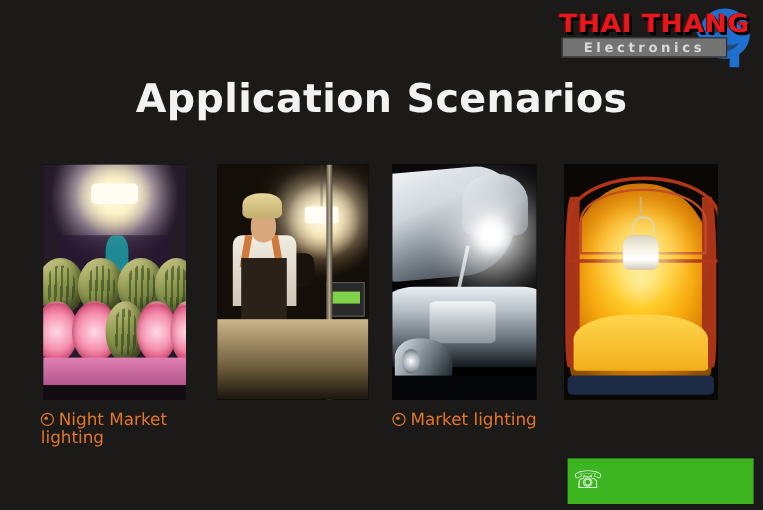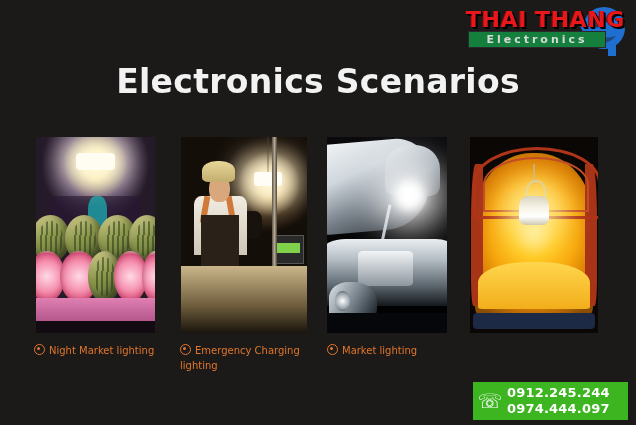--- a/index.html
+++ b/index.html
@@ -18,21 +18,21 @@
     position:absolute;left:6px;top:6px;width:140px;
     font-size:21px;font-weight:bold;letter-spacing:.5px;
     color:#e8171b;
     text-shadow:1px 1px 0 #000,2px 2px 0 #000,-1px 0 0 #7d0b0d;
     font-family:"DejaVu Sans", sans-serif;
     transform:scaleX(1.05);transform-origin:left center;
     white-space:nowrap;
   }
   .logo-sub{
     position:absolute;left:8px;top:29px;width:136px;height:15px;
-    background:#15803d;border:1px solid #2a2a2a;
+    background:#737373;border:1px solid #2a2a2a;
     color:#d9d9d9;font-size:11px;font-weight:bold;letter-spacing:3px;
     line-height:15px;text-align:center;
     font-family:"DejaVu Sans", sans-serif;
   }
   .logo-tag{
     position:absolute;left:26px;top:46px;
     color:#cfd3e0;font-size:7px;font-weight:bold;letter-spacing:1.1px;
     white-space:nowrap;font-family:"DejaVu Sans", sans-serif;
   }
   .logo-tag .chev{color:#e8171b;font-size:8px;letter-spacing:-1px;}
@@ -140,21 +140,21 @@
      box-shadow:0 0 26px 14px rgba(255,236,150,.85);}
   .tent-hook{position:absolute;left:44%;top:22%;width:12%;height:10%;
      border:2px solid #cdbf9a;border-bottom:none;border-radius:50% 50% 0 0;}
   .tent-strap{position:absolute;left:49%;top:14%;width:2px;height:10%;background:#caa96a;}
   .tent-floor{position:absolute;left:6%;top:64%;width:88%;height:24%;
      background:linear-gradient(#ffd64d,#f2ae1b);border-radius:44% 44% 4% 4%;}
   .tent-base{position:absolute;left:2%;bottom:2%;width:96%;height:8%;background:#1d2a46;border-radius:4px;}
 
   
   .captions{position:absolute;top:343px;left:0;width:636px;height:44px;}
-  .cap{position:absolute;top:0;color:#e2762a;font-size:10px;line-height:15px;
+  .cap{position:absolute;top:0;color:#e2762a;font-size:14px;line-height:15px;
        font-family:"DejaVu Sans", sans-serif;}
   .c1{left:34px;width:130px;}
   .c2{left:180px;width:140px;}
   .c3{left:327px;width:130px;}
   .c4{left:470px;width:125px;}
   .bullet{display:inline-block;width:9px;height:9px;border:1.5px solid #e2762a;border-radius:50%;
      position:relative;margin-right:4px;vertical-align:-1px;}
   .bullet::after{content:"";position:absolute;left:1.5px;top:1.5px;width:3px;height:3px;
      border-radius:50%;background:#e2762a;}
   .cap-txt{display:inline;}
@@ -177,21 +177,21 @@
       <circle cx="30" cy="24" r="21" fill="#1f6fd0"></circle>
       <path d="M12 18 q10 -10 24 -4 q-6 10 -18 10 z" fill="#1b1a19" opacity=".55"></path>
       <path d="M16 30 q12 6 26 2 q-8 10 -22 6 z" fill="#1b1a19" opacity=".45"></path>
       <path d="M6 22 q6 -14 20 -8 q-4 6 -10 8 q2 8 -4 12 z" fill="#1f6fd0"></path>
       <rect x="34" y="40" width="8" height="12" fill="#1f6fd0"></rect>
     </svg>
     <div class="logo-name">THAI THANG</div>
     <div class="logo-sub">Electronics</div>
   </div>
 
-  <div class="title">Electronics Scenarios</div>
+  <div class="title">Application Scenarios</div>
 
   <div class="panels">
 
     <div class="panel p1">
       <div class="ph nm-bg"></div>
       <div class="nm-stall"></div>
       <div class="nm-person"></div>
       <div class="nm-lamp"></div>
       <div class="nm-row nm-r1">
         <div class="mel" style="left:0%;width:30%"></div>
@@ -249,25 +249,20 @@
       <div class="tent-strap"></div>
       <div class="tent-hook"></div>
       <div class="tent-lamp"></div>
       <div class="tent-base"></div>
     </div>
 
   </div>
 
   <div class="captions">
     <div class="cap c1"><span class="bullet"></span><span class="cap-txt">Night Market lighting</span></div>
-    <div class="cap c2"><span class="bullet"></span><span class="cap-txt">Emergency Charging lighting</span></div>
     <div class="cap c3"><span class="bullet"></span><span class="cap-txt">Market lighting</span></div>
   </div>
 
   <div class="phone">
     <div class="phone-icon">☏</div>
-    <div class="phone-nums">
-      <div>0912.245.244</div>
-      <div>0974.444.097</div>
-    </div>
   </div>
 
 </div>
 
 </body></html>

